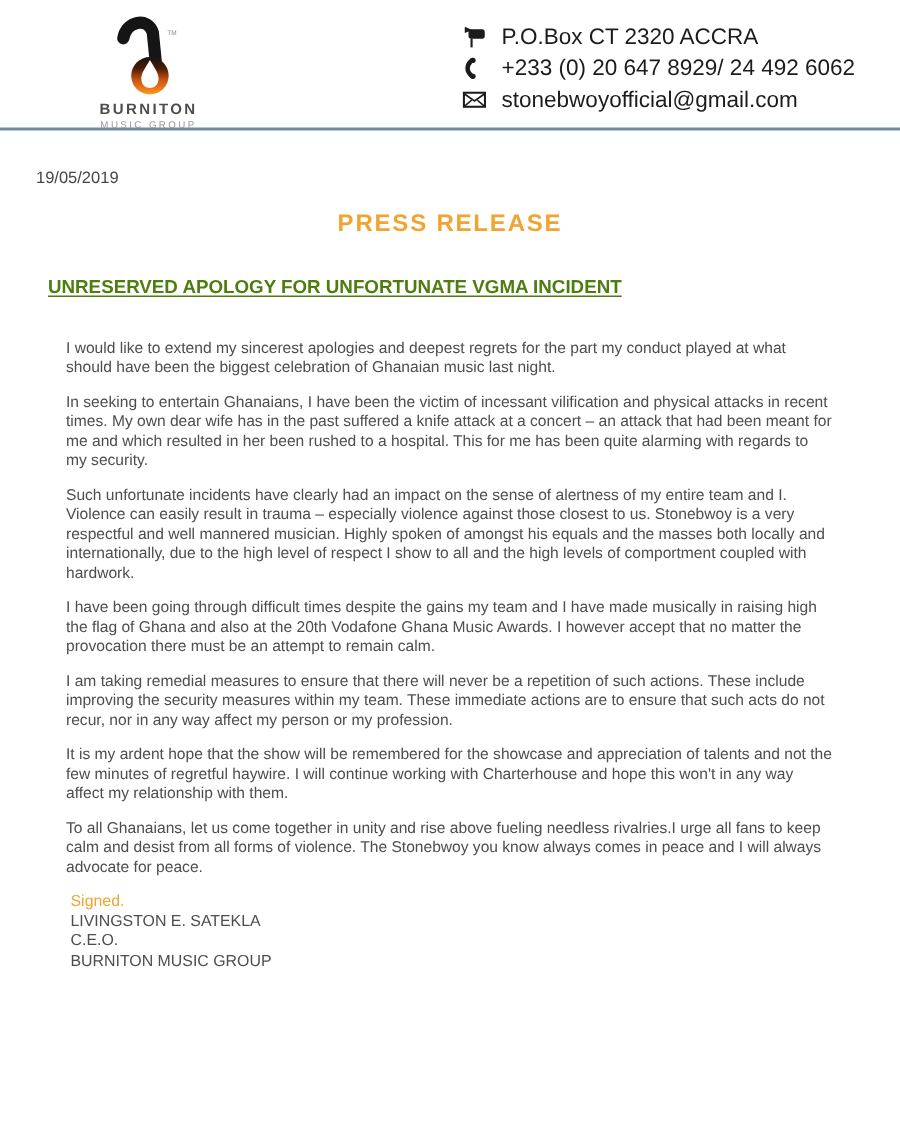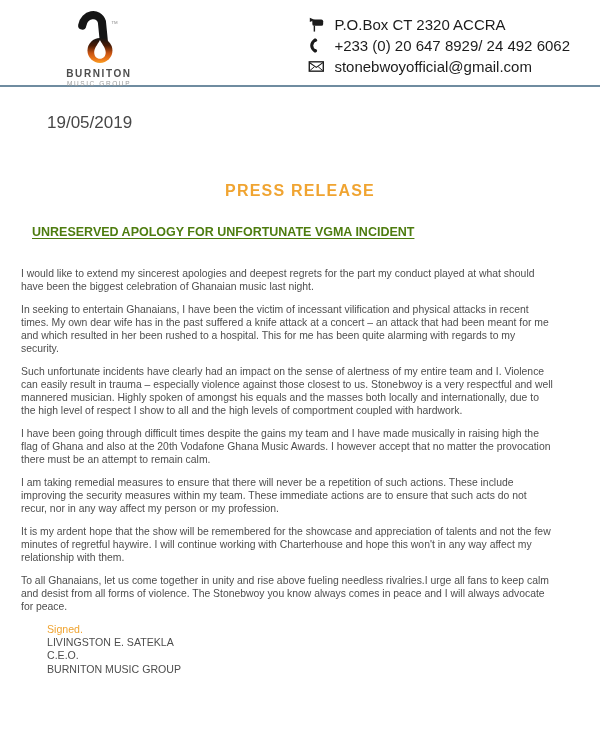--- a/index.html
+++ b/index.html
@@ -15,26 +15,26 @@
   .brand { font-size:10px; font-weight:bold; color:#4d4d4d; letter-spacing:1.6px; margin-top:1px; }
   .brand-sub { font-size:6.5px; color:#9a9a9a; letter-spacing:1.6px; margin-top:1px; }
   .contact { padding-top:7px; }
   .contact-row { display:flex; align-items:center; margin-bottom:4px;
                  color:var(--ink,#1c1c1c); font-size:15px; }
   .contact-row .cicon { width:18px; height:16px; margin-right:9px; flex:0 0 auto;
                         display:inline-flex; align-items:center; justify-content:center; }
   .contact-row .cicon svg { width:17px; height:15px; }
   .divider { height:2px; background:var(--divider-blue,#6f8ca0); width:600px; }
   
-  .date { margin:26px 0 0 47px; font-size:17px; color:#474747; }
-  .title { text-align:center; margin-top:49px; font-size:16px; font-weight:bold;
+  .date { margin:26px 0 0 24px; font-size:11px; color:#474747; }
+  .title { text-align:center; margin-top:16px; font-size:16px; font-weight:bold;
            color:var(--accent-orange,#F0A431); letter-spacing:1.2px; }
   .subtitle { text-align:left; margin-top:25px; font-size:12.5px; font-weight:bold;
               color:#4d7c0f; text-decoration:underline; text-underline-offset:2px;padding-left:32px; }
-  .bodytext { margin:28px 45px 0 21px; }
+  .bodytext { margin:28px 45px 0 44px; }
   .para { font-size:10.4px; line-height:13px; color:var(--body-gray,#4e4e4e);
           margin:0 0 10px 0; white-space:pre-line; }
   .signature { margin:8px 0 0 47px; font-size:10.6px; line-height:13.2px;
                color:var(--body-gray,#4e4e4e); }
   .signed { color:var(--accent-orange,#F0A431); }
 </style>
 </head>
 <body>
 
 <div class="page">

